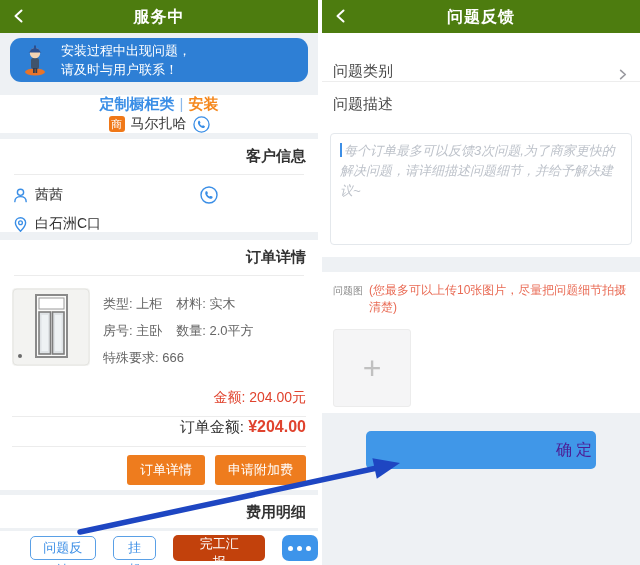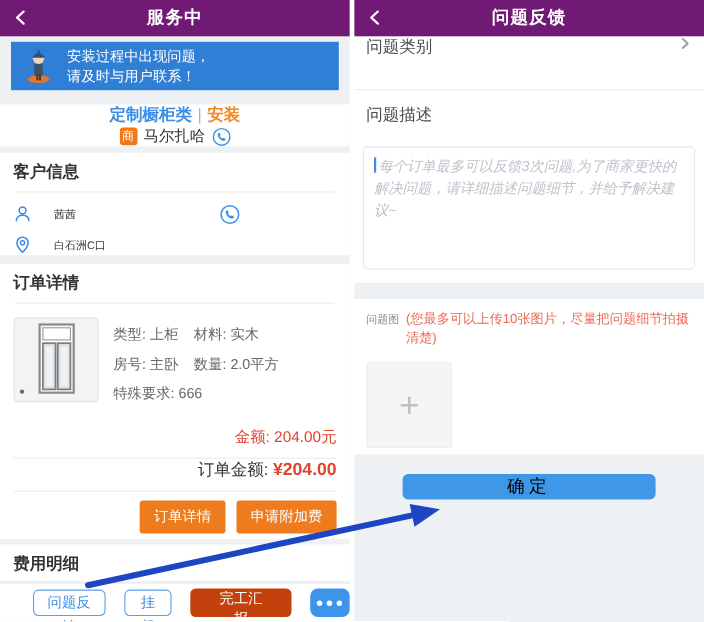--- a/index.html
+++ b/index.html
@@ -4,47 +4,47 @@
 <style>
   * { margin:0; padding:0; box-sizing:border-box; }
   html,body { background:#ffffff; }
   body { font-family:"Liberation Sans","DejaVu Sans",sans-serif; width:640px; }
   .stage { position:relative; width:640px; height:565px; background:#ffffff; display:flex; gap:4px; overflow:hidden; }
   .panel { width:318px; height:565px; overflow:hidden; position:relative; }
   .panel.left { background:#eef1f4; }
   .panel.right { background:#ffffff; display:flex; flex-direction:column; }
 
   
-  .appbar { height:33px; background:#701a75; position:relative; flex:0 0 auto; }
+  .appbar { height:33px; background:#4d7c0f; position:relative; flex:0 0 auto; }
   .appbar .title { color:#fff; font-size:16px; font-weight:600; text-align:center; line-height:33px; letter-spacing:1px; }
   .back { position:absolute; left:10px; top:7px; width:18px; height:18px; cursor:pointer; }
 
   
-  .banner { margin:5px 10px 0; height:44px; background:#2e7fd5; border-radius:0; display:flex; align-items:center; padding:0 12px; gap:13px; }
+  .banner { margin:5px 10px 0; height:44px; background:#2e7fd5; border-radius:11px; display:flex; align-items:center; padding:0 12px; gap:13px; }
   .banner-text { color:#fff; font-size:13px; line-height:19px; }
 
   
   .type-row { margin-top:13px; height:38px; background:#fff; display:flex; align-items:center; justify-content:space-between; padding:0 12px;flex-direction:column; }
   .type-left { font-size:15px; font-weight:600; }
   .type-cat { color:#3a8ee6; }
   .type-sep { color:#8db9ea; margin:0 5px; font-weight:400; }
   .type-svc { color:#f5881e; }
   .merchant { display:flex; align-items:center; gap:6px; }
   .m-badge { width:16px; height:16px; background:#f07818; border-radius:3px; color:#fff; font-size:11px; line-height:16px; text-align:center; }
   .m-name { font-size:14px; color:#333; }
 
   
   .card { background:#fff; padding:8px 12px; overflow:hidden; }
   .card.customer { margin-top:6px; height:93px; }
   .card.order { margin-top:8px; height:250px; }
   .card.fees { margin-top:5px; height:33px; }
-  .card-heading { font-size:15px; font-weight:700; color:#333; }
+  .card-heading { font-size:15px; font-weight:700; color:#333;text-align:right; }
   .divider { height:1px; background:#ececec; margin:8px 2px 0; }
 
-  .info-row { margin-top:11px; display:flex; align-items:center; gap:20px; font-size:10px; color:#333; position:relative; }
+  .info-row { margin-top:11px; display:flex; align-items:center; gap:6px; font-size:14px; color:#333; position:relative; }
   .info-phone { position:absolute; left:188px; top:0; }
 
   .product { margin-top:12px; display:flex; gap:13px; }
   .specs { font-size:13px; color:#666; padding-top:7px; }
   .specs .spec-line { margin-bottom:9px; line-height:18px; }
   .spec-gap { margin-right:14px; }
 
   .amount-row { text-align:right; color:#e0432e; font-size:14px; margin-top:13px; }
   .total-row { text-align:right; margin-top:1px; }
   .total-label { font-size:15px; color:#333; }
@@ -54,34 +54,34 @@
   .btn-orange { background:#ee7c1e; color:#fff; font-size:13px; border:none; border-radius:3px; padding:6px 13px; cursor:pointer; font-family:inherit; }
 
   
   .bottombar { margin-top:3px; height:34px; background:#fff; display:flex; align-items:center; padding-left:30px; gap:17px; }
   .btn-outline { background:#fff; border:1px solid #5aa0e6; color:#3d8fe6; border-radius:5px; font-size:13px; padding:0 10px; height:24px; line-height:22px; cursor:pointer; font-family:inherit; }
   .btn-fill { background:#c2410c; border:none; color:#fff; border-radius:5px; font-size:13px; padding:0 24px; height:26px; cursor:pointer; font-family:inherit; }
   .btn-more { width:43px; height:26px; border:none; border-radius:7px; background:#3d94ea; display:flex; align-items:center; justify-content:center; gap:4px; cursor:pointer; }
   .dot { width:5px; height:5px; border-radius:50%; background:#fff; }
 
   
-  .cat-row { height:49px; border-bottom:1px solid #ededed; display:flex; align-items:flex-start; justify-content:space-between; padding:0 11px; flex:0 0 auto; }
+  .cat-row { height:49px; border-bottom:1px solid #ededed; display:flex; align-items:flex-end; justify-content:space-between; padding:0 11px; flex:0 0 auto; }
   .row-label { font-size:15px; color:#4a4a4a; }
   .desc-label { margin:13px 11px 0; font-size:15px; color:#4a4a4a; }
   .textarea { margin:19px 8px 0; height:112px; border:1px solid #e4e8ec; border-radius:4px; padding:7px 9px; font-size:13px; line-height:20px; color:#bdc2ca; background:#fff; cursor:text;font-style:italic; }
   .caret { display:inline-block; width:2px; height:14px; background:#3d8fe6; margin-right:2px; vertical-align:-2px; }
   .gray-band { margin-top:12px; height:15px; background:#eef1f4; flex:0 0 auto; }
   .img-section { padding:10px 11px 6px; background:#fff; }
   .img-label-row { display:flex; align-items:baseline; gap:6px; flex-wrap:nowrap; }
   .img-label { font-size:10px; color:#8a8a8a; white-space:nowrap; }
   .img-note { font-size:12px; color:#e96b55; }
   .upload { margin-top:13px; width:78px; height:78px; background:#f5f5f6; border:1px solid #ececec; border-radius:3px; display:flex; align-items:center; justify-content:center; cursor:pointer; }
   .upload span { font-size:32px; font-weight:300; color:#c0c0c0; line-height:1; }
   .gray-bottom { flex:1 1 auto; background:#eef1f4; padding-top:18px; }
-  .btn-confirm { display:block; margin:0 auto; width:230px; height:23px; background:#4097e8; border:none; border-radius:5px; color:#000000; font-size:16px; letter-spacing:4px; cursor:pointer; font-family:inherit; }
+  .btn-confirm { display:block; margin:0 auto; width:230px; height:38px; background:#4097e8; border:none; border-radius:5px; color:#4c1d95; font-size:16px; letter-spacing:4px; cursor:pointer; font-family:inherit;text-align:right; }
 
   .arrow-overlay { position:absolute; left:0; top:0; width:640px; height:565px; pointer-events:none; z-index:20; }
 </style>
 </head>
 <body>
 
 <div class="stage">
 
   <section class="panel left">
     <header class="appbar">

